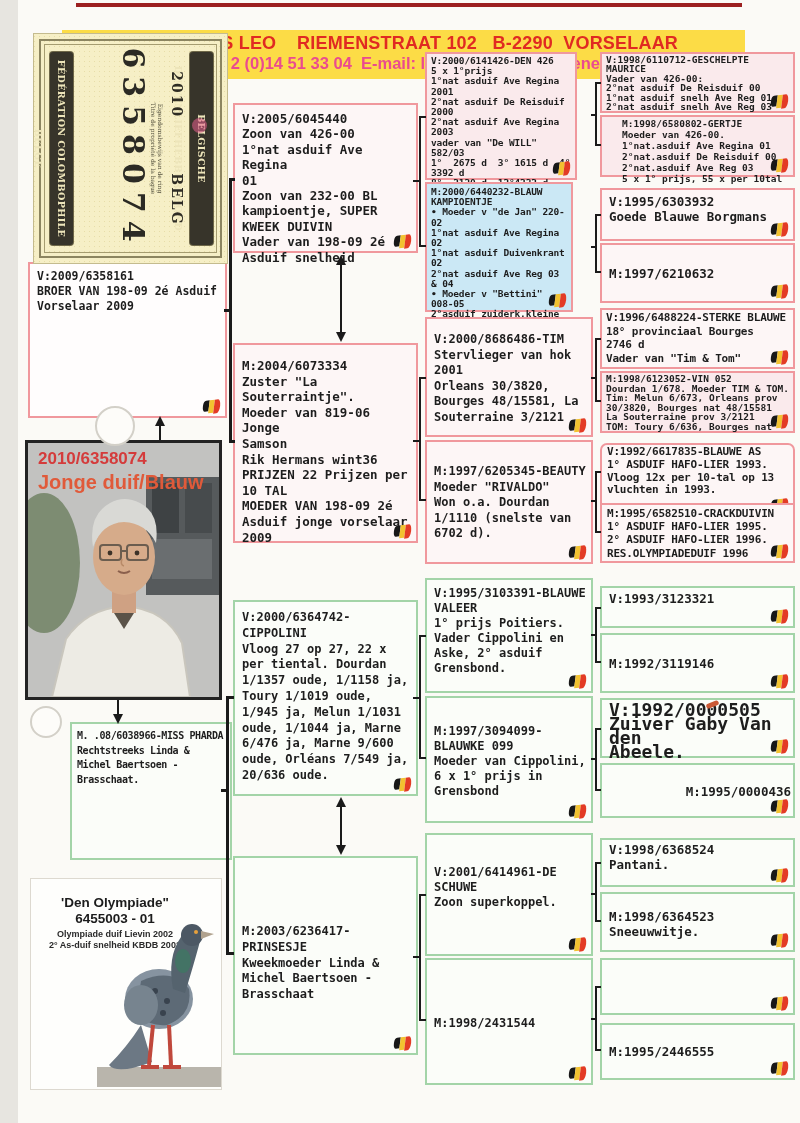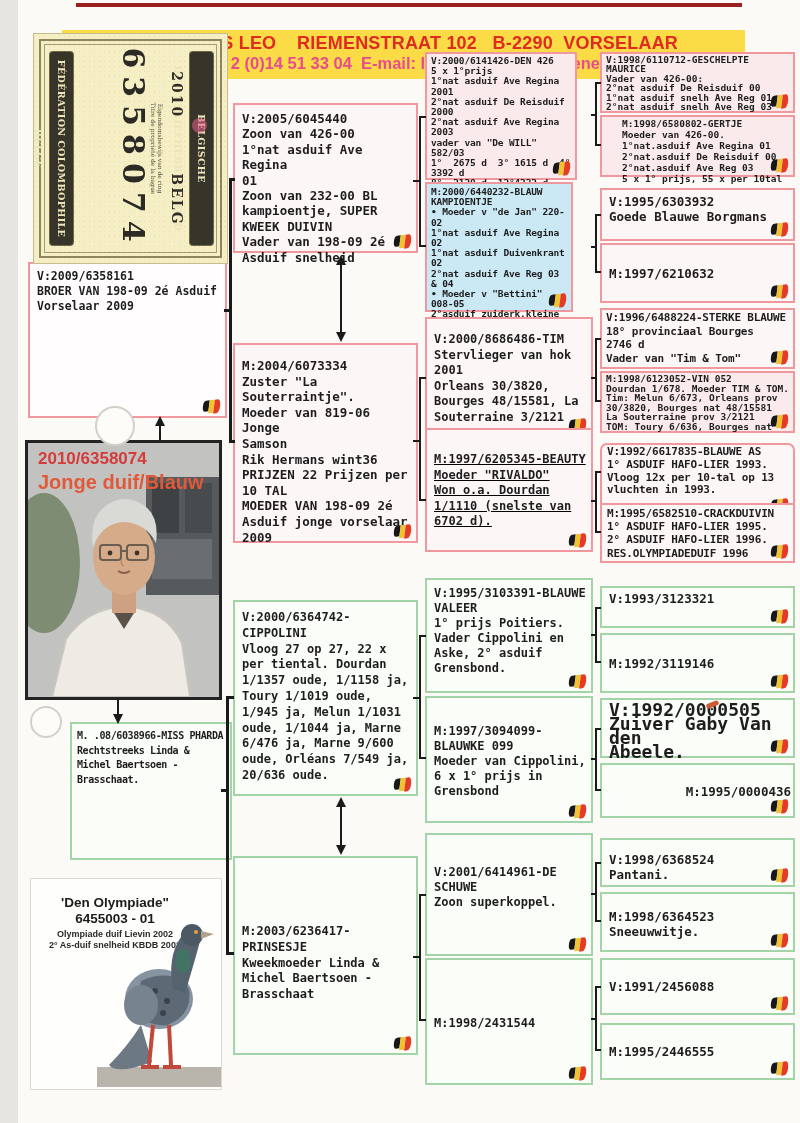--- a/index.html
+++ b/index.html
@@ -278,21 +278,21 @@
 2001
 Orleans 30/3820,
 Bourges 48/15581, La
 Souterraine 3/2121</div>
     <span class="flag">
         <i></i>
         <i></i>
         <i></i>
       </span>
   </div>
-  <div class="box" style="left:425px;top:428px;width:168px;height:124px;text-decoration:underline;">
+  <div class="box" style="left:425px;top:440px;width:168px;height:124px;">
     <div class="btxt" style="font-size:12px;line-height:15.6px;padding-top:22px;">M:1997/6205345-BEAUTY
 Moeder "RIVALDO"
 Won o.a. Dourdan
 1/1110 (snelste van
 6702 d).</div>
     <span class="flag">
         <i></i>
         <i></i>
         <i></i>
       </span>
@@ -458,39 +458,38 @@
   </div>
   <div class="box green" style="left:600px;top:763px;width:195px;height:55px;">
     <div class="btxt" style="font-size:12.5px;line-height:15px;padding-top:19px;text-align:right;">M:1995/0000436</div>
     <span class="flag">
         <i></i>
         <i></i>
         <i></i>
       </span>
   </div>
   <div class="box green" style="left:600px;top:838px;width:195px;height:49px;">
-    <div class="btxt" style="font-size:12.5px;line-height:15px;padding-top:12px;">V:1998/6368524
+    <div class="btxt" style="font-size:12.5px;line-height:15px;padding-top:2px;">V:1998/6368524
 Pantani.</div>
     <span class="flag">
         <i></i>
         <i></i>
         <i></i>
       </span>
   </div>
   <div class="box green" style="left:600px;top:892px;width:195px;height:60px;">
     <div class="btxt" style="font-size:12.5px;line-height:15px;padding-top:15px;">M:1998/6364523
 Sneeuwwitje.</div>
     <span class="flag">
         <i></i>
         <i></i>
         <i></i>
       </span>
   </div>
   <div class="box green" style="left:600px;top:958px;width:195px;height:57px;">
-    <div class="btxt" style="font-size:12.5px;line-height:15px;padding-top:19px;">V:1991/2456088</div>
     <span class="flag">
         <i></i>
         <i></i>
         <i></i>
       </span>
   </div>
   <div class="box green" style="left:600px;top:1023px;width:195px;height:57px;">
     <div class="btxt" style="font-size:12.5px;line-height:15px;padding-top:19px;">M:1995/2446555</div>
     <span class="flag">
         <i></i>

